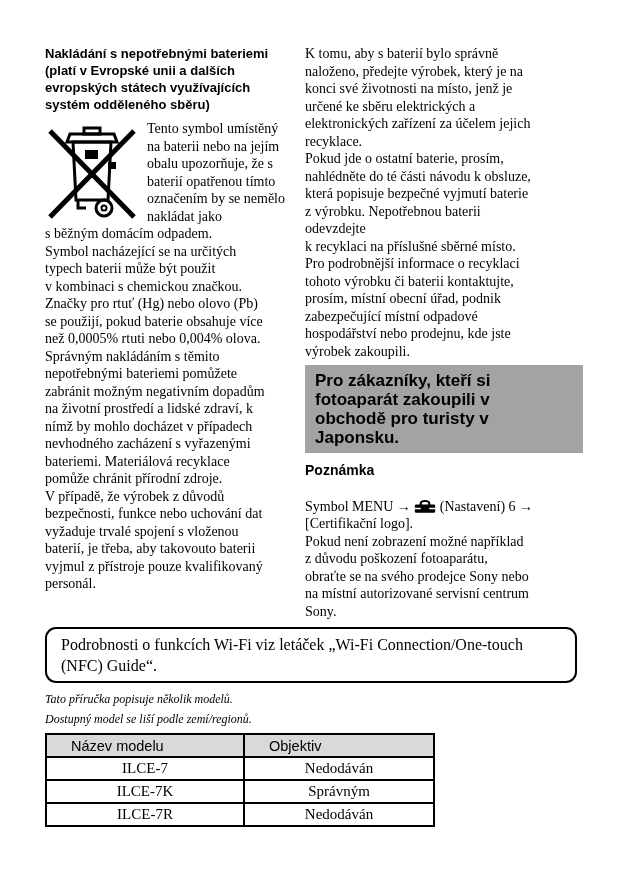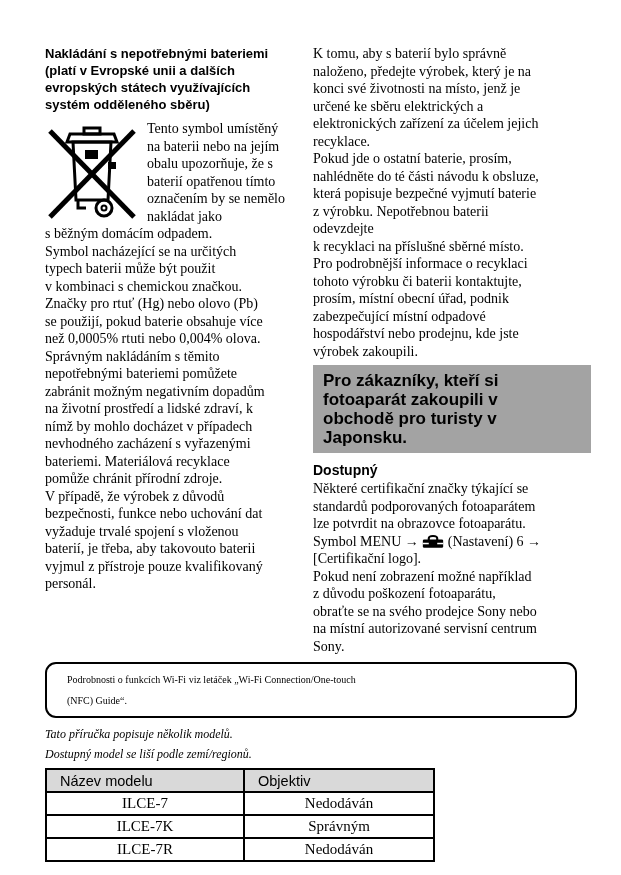--- a/index.html
+++ b/index.html
@@ -2,21 +2,21 @@
 <html><head>
 <meta charset="utf-8">
 <style>
   html,body { margin:0; padding:0; }
   body {
     width:621px; height:875px; background:#ffffff; color:#000;
     font-family:"Liberation Serif", serif; overflow:hidden;
   }
   .page { box-sizing:border-box; width:621px; height:875px; padding:45px 30px 8px 45px; }
   .preline { white-space:pre-line; }
-  .columns { display:flex; gap:8px; align-items:flex-start; }
+  .columns { display:flex; align-items:flex-start; }
   .col-left { width:260px; flex:none; }
   .col-right { width:278px; flex:none; }
   .battery-heading {
     font-family:"Liberation Sans", sans-serif; font-weight:bold;
     font-size:13px; line-height:17px; margin:0 0 7px 0;
   }
   .body-text { font-size:14px; line-height:17.5px; margin:0; }
   .bin {
     float:left; width:90px; height:99px; margin:2px 10px 0 2px;
   }
@@ -27,29 +27,29 @@
   }
   .note-heading {
     font-family:"Liberation Sans", sans-serif; font-weight:bold;
     font-size:14px; margin:9px 0 2px 0;
   }
   .toolbox { display:inline-block; width:22px; height:15px; vertical-align:-3px; }
 
   .wifi-box {
     box-sizing:border-box; width:532px; margin-top:7px;
     border:2px solid #000; border-radius:11px;
-    padding:5px 20px; font-size:10px; line-height:21px;
+    padding:5px 14px; font-size:16px; line-height:21px;
   }
   .models-intro { font-size:12px; line-height:20px; margin:6px 0 4px 0;font-style:italic; }
 
   table.models {
     border-collapse:collapse; width:388px; table-layout:fixed;
   }
   table.models th, table.models td {
-    border:2px solid #000; padding:1px 13px; text-align:left; height:19px;margin-left:36px;
+    border:2px solid #000; padding:1px 24px; text-align:left; height:19px;margin-left:36px;
   }
   table.models th {
     background:#d9d9d9; font-family:"Liberation Sans", sans-serif;
     font-weight:normal; font-size:14.5px;
   }
   table.models td { font-size:15px;text-align:center; }
   table.models col.c1 { width:198px; }
   table.models col.c2 { width:190px; }
 </style>
 </head>
@@ -127,25 +127,23 @@
 prosím, místní obecní úřad, podnik
 zabezpečující místní odpadové
 hospodářství nebo prodejnu, kde jste
 výrobek zakoupili.</p>
 
       <div class="tourist-heading preline">Pro zákazníky, kteří si
 fotoaparát zakoupili v
 obchodě pro turisty v
 Japonsku.</div>
 
-      <h3 class="note-heading">Dostupný</h3>
+      <h3 class="note-heading">Poznámka</h3>
 
-      <p class="body-text preline"><span>Některé certifikační značky týkající se
-standardů podporovaných fotoaparátem
-lze potvrdit na obrazovce fotoaparátu.</span><br><span>Symbol MENU → </span><svg class="toolbox" viewBox="0 0 26 17" aria-hidden="true">
+      <p class="body-text preline"><br><span>Symbol MENU → </span><svg class="toolbox" viewBox="0 0 26 17" aria-hidden="true">
             <path d="M8,7 v-2 q0,-3 5,-3 t5,3 v2" fill="none" stroke="#000" stroke-width="2.5"></path>
             <rect x="1" y="6" width="24" height="10" rx="1.5" fill="#000"></rect>
             <rect x="1" y="10" width="7" height="1.8" fill="#fff"></rect>
             <rect x="18" y="10" width="7" height="1.8" fill="#fff"></rect>
           </svg><span> (Nastavení) 6 →</span><br><span>[Certifikační logo].</span><br><span>Pokud není zobrazení možné například
 z důvodu poškození fotoaparátu,
 obraťte se na svého prodejce Sony nebo
 na místní autorizované servisní centrum
 Sony.</span></p>
     </div>

